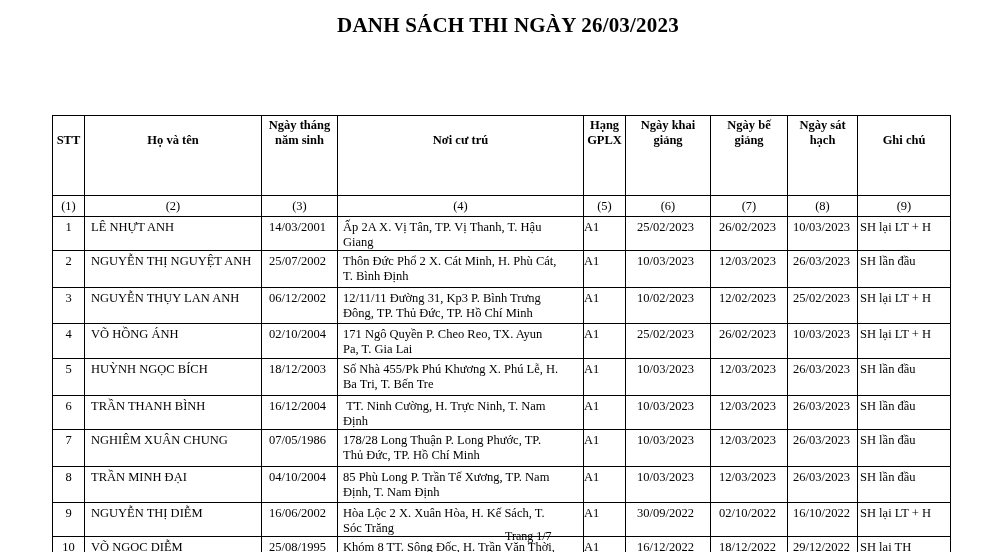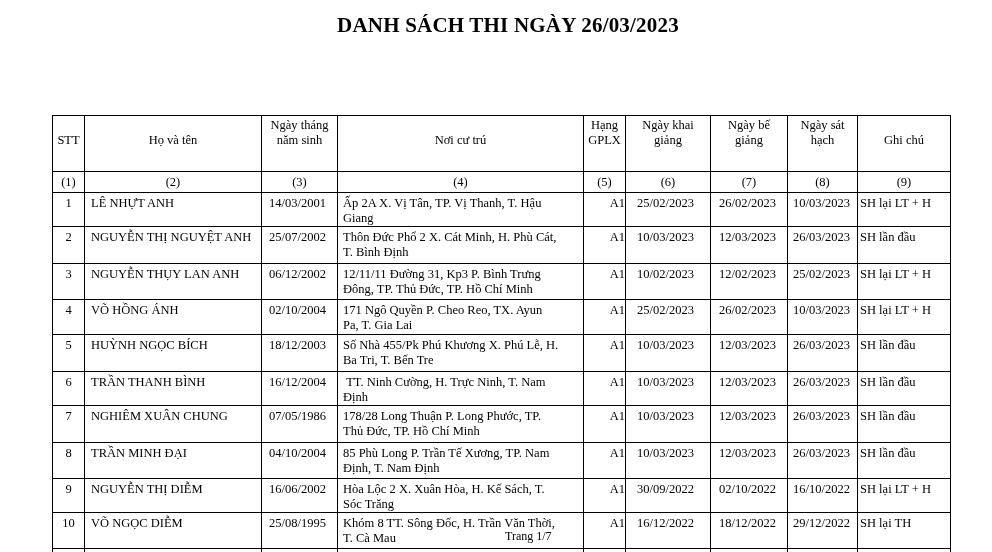--- a/index.html
+++ b/index.html
@@ -18,34 +18,34 @@
   table.exam-table {
     position:absolute; left:52px; top:115px;
     width:898px; border-collapse:collapse; table-layout:fixed;
     font-size:12.5px; line-height:15px;
   }
   .exam-table th, .exam-table td {
     border:1px solid #000; padding:0; overflow:hidden;
     font-weight:normal;
   }
   .exam-table th {
-    font-weight:normal; text-align:center;
-    vertical-align:bottom; padding:2px 2px 23px 2px;
+    font-weight:bold; text-align:center;
+    vertical-align:bottom; padding:2px 2px 47px 2px;
   }
   tr.num-row td { height:20px; text-align:center; vertical-align:middle; }
   tr.data-row td { vertical-align:top; padding-top:3px; }
   tr.r26 td { height:25px; } tr.r34 td { height:33px; }
   tr.r33 td { height:32px; } tr.r32 td { height:31px; }
   tr.r25 td { height:24px; } tr.r27 td { height:26px; }
   tr.empty-row td { height:16px; border-bottom:none; }
   td.c-stt  { text-align:center; }
   td.c-name { padding-left:6px; padding-right:6px; }
   td.c-dob  { text-align:center; padding-right:4px; }
   td.c-addr { padding-left:5px; padding-right:23px; white-space:pre-wrap; }
-  td.c-cls  { text-align:right; }
+  td.c-cls  { text-align:left; }
   td.c-d1   { padding-left:11px; }
   td.c-d2   { padding-left:8px; }
   td.c-d3   { padding-left:5px; }
   td.c-note { padding-left:2px; }
   .page-footer {
     position:absolute; left:505px; top:529px;
     font-size:12px;
   }
 </style>
 </head>

